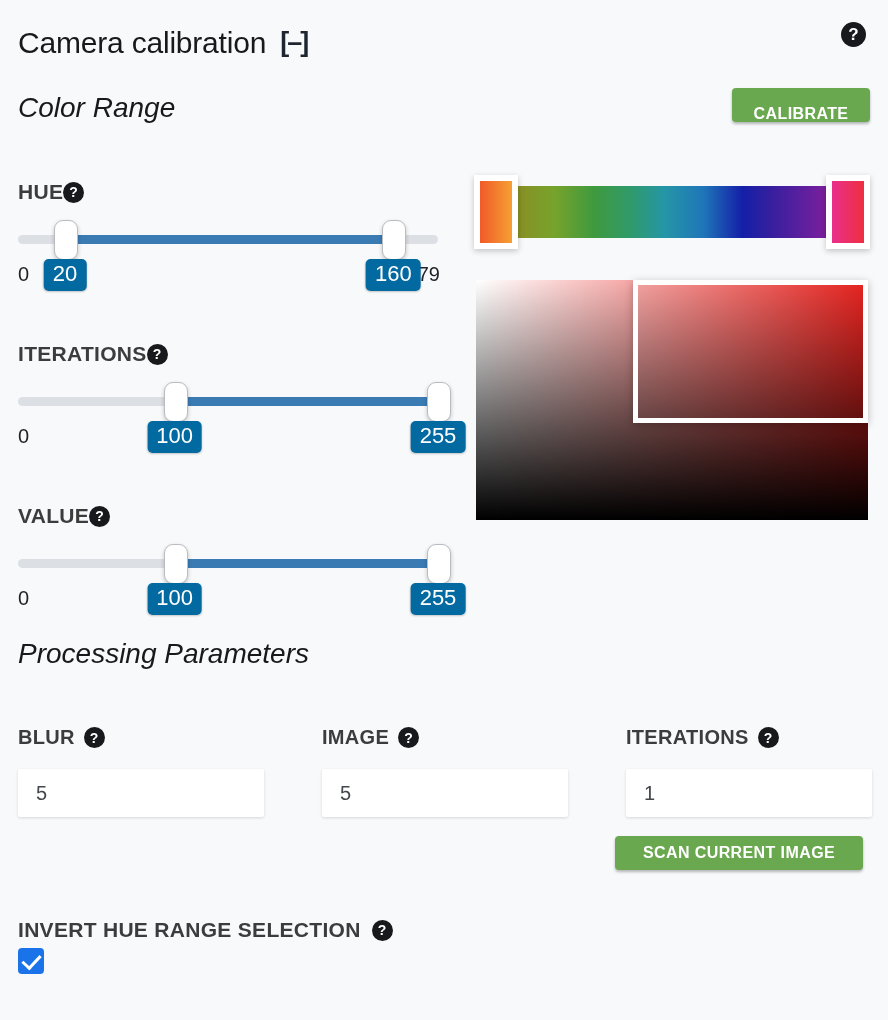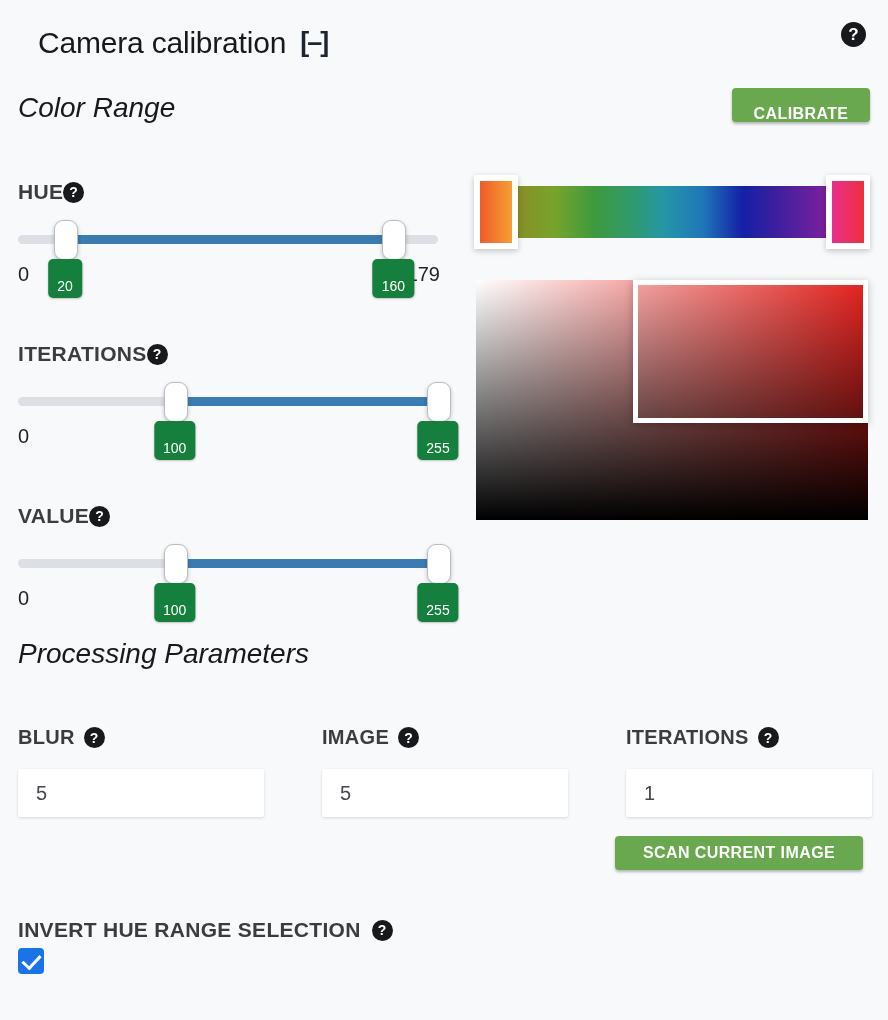--- a/index.html
+++ b/index.html
@@ -27,21 +27,20 @@
     left: 18px;
     top: 26px;
     font-size: 30px;
     font-weight: 400;
     letter-spacing: -0.2px;
     color: #17191c;
     display: flex;
     align-items: center;
     gap: 14px;
     white-space: nowrap;
-    margin-left: 20px;
   }
   .collapse-icon {
     display: inline-flex;
     align-items: center;
     font-size: 27px;
     font-weight: 700;
     color: #1d2530;
     letter-spacing: -2px;
     line-height: 1;
     position: relative;
@@ -176,25 +175,25 @@
     top: 4px;
     font-size: 20px;
     color: #1f2328;
   }
   .scale-min { left: 0; }
   .scale-max { right: -2px; }
   .bubble {
     position: absolute;
     top: 0;
     transform: translateX(-50%);
-    background: #15803d;
+    background: #0369a1;
     color: #ffffff;
-    font-size: 14px;
+    font-size: 22px;
     font-weight: 400;
-    padding: 19px 9px 4px;
+    padding: 2px 9px 4px;
     border-radius: 5px;
     white-space: nowrap;
     box-shadow: 0 1px 2px rgba(0,0,0,0.22);
   }
 
   
   #hue-strip {
     position: absolute;
     left: 476px;
     top: 186px;

